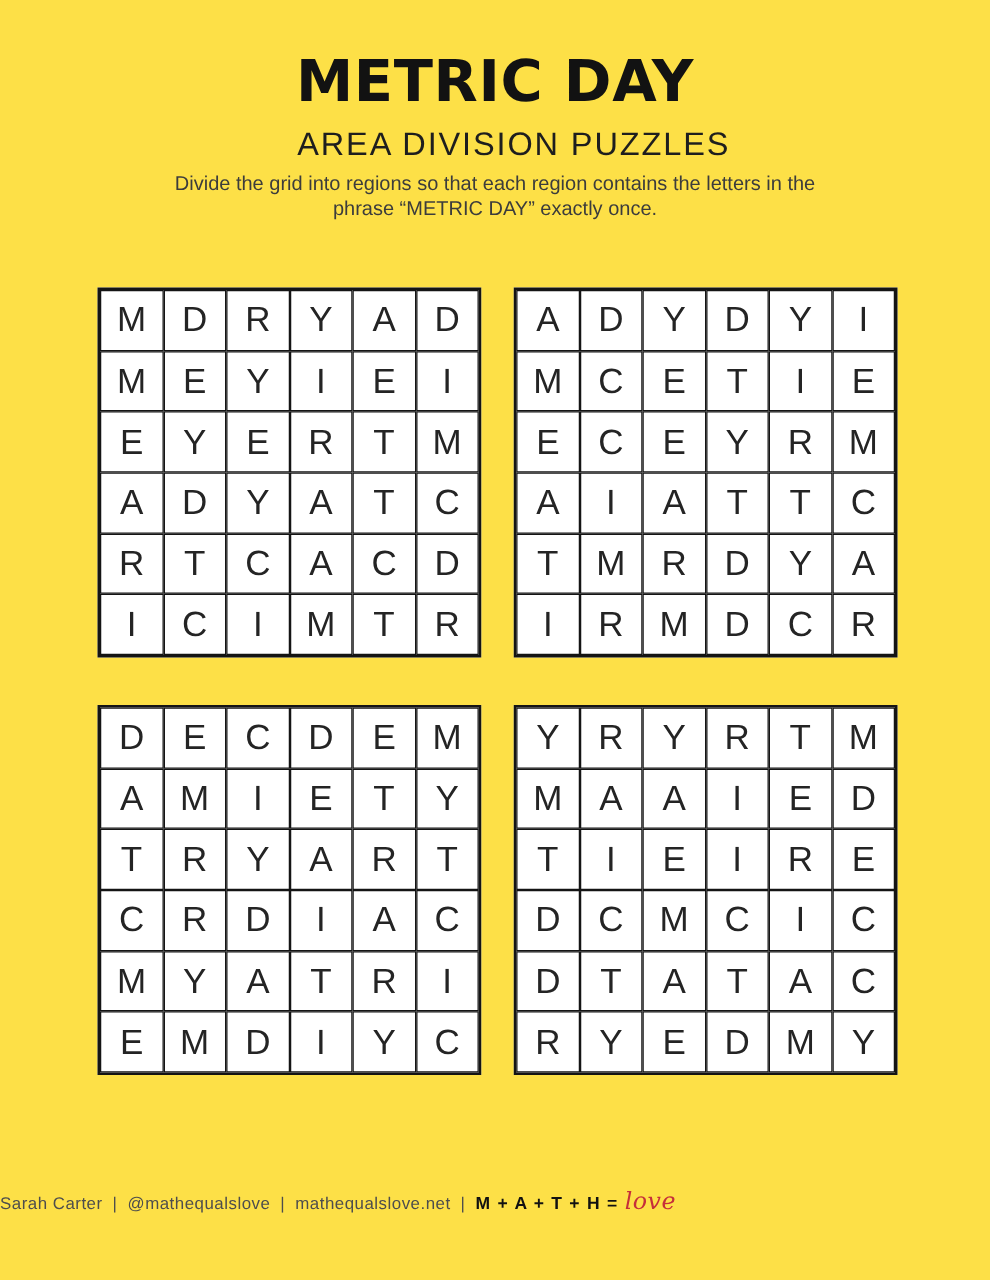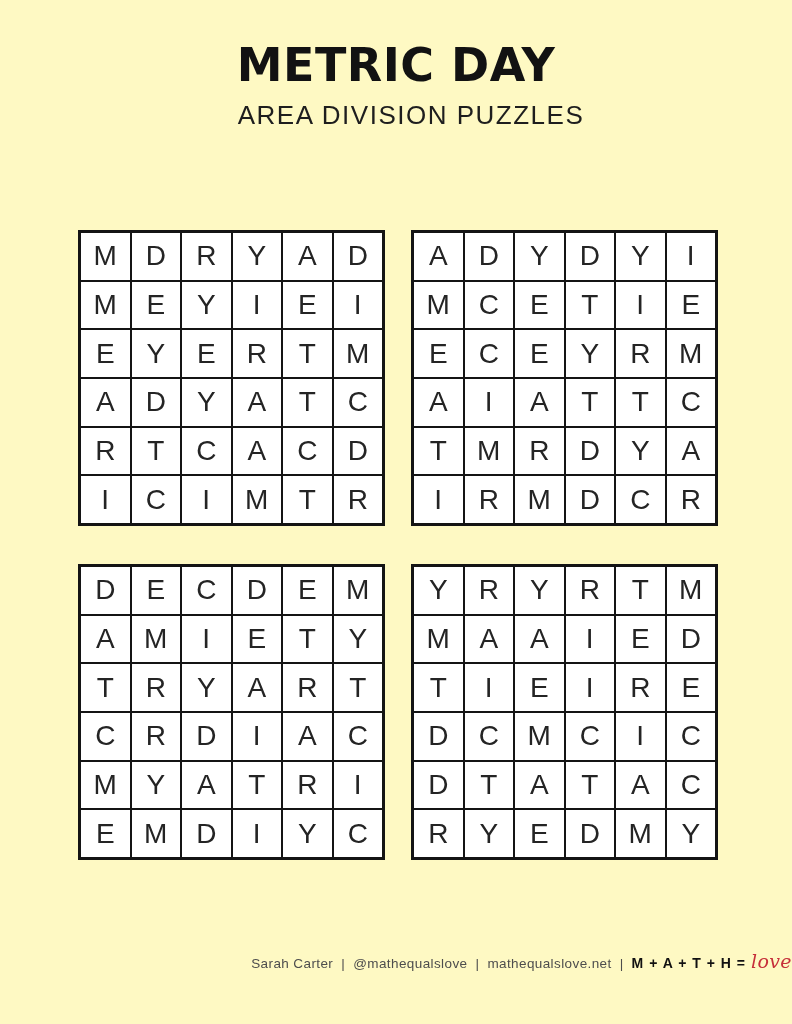--- a/index.html
+++ b/index.html
@@ -4,21 +4,21 @@
 <style>
   html, body {
     margin: 0;
     padding: 0;
     background: #ffffff;
   }
   .page {
     position: relative;
     width: 792px;
     height: 1024px;
-    background: #fef9c3;
+    background: #fde047;
     font-family: "Liberation Sans", sans-serif;
     overflow: hidden;
   }
   .page-title {
     position: absolute;
     top: 38px;
     left: 0;
     width: 792px;
     text-align: center;
     font-family: "DejaVu Sans", sans-serif;
@@ -71,21 +71,21 @@
     justify-content: center;
     font-size: 28px;
     font-weight: 400;
     color: #242424;
   }
   .footer {
     position: absolute;
     top: 950px;
     left: 0;
     width: 792px;
-    text-align: right;
+    text-align: left;
     font-size: 13.5px;
     color: #4d4d4d;
     letter-spacing: 0.4px;
     white-space: nowrap;
   }
   .footer .sep { margin: 0 8px; color: #4d4d4d; }
   .brand-math {
     font-weight: 700;
     color: #111111;
     letter-spacing: 1px;
@@ -101,20 +101,24 @@
 </style>
 </head>
 <body>
 
 <div class="page">
 
   <div class="page-title">METRIC DAY</div>
 
   <div class="page-subtitle">AREA DIVISION PUZZLES</div>
 
+  <div class="instructions">
+    <div>Divide the grid into regions so that each region contains the letters in the</div>
+    <div>phrase “METRIC DAY” exactly once.</div>
+  </div>
 
   <div class="grid grid-1">
       <div class="cell">M</div>
       <div class="cell">D</div>
       <div class="cell">R</div>
       <div class="cell">Y</div>
       <div class="cell">A</div>
       <div class="cell">D</div>
       <div class="cell">M</div>
       <div class="cell">E</div>

